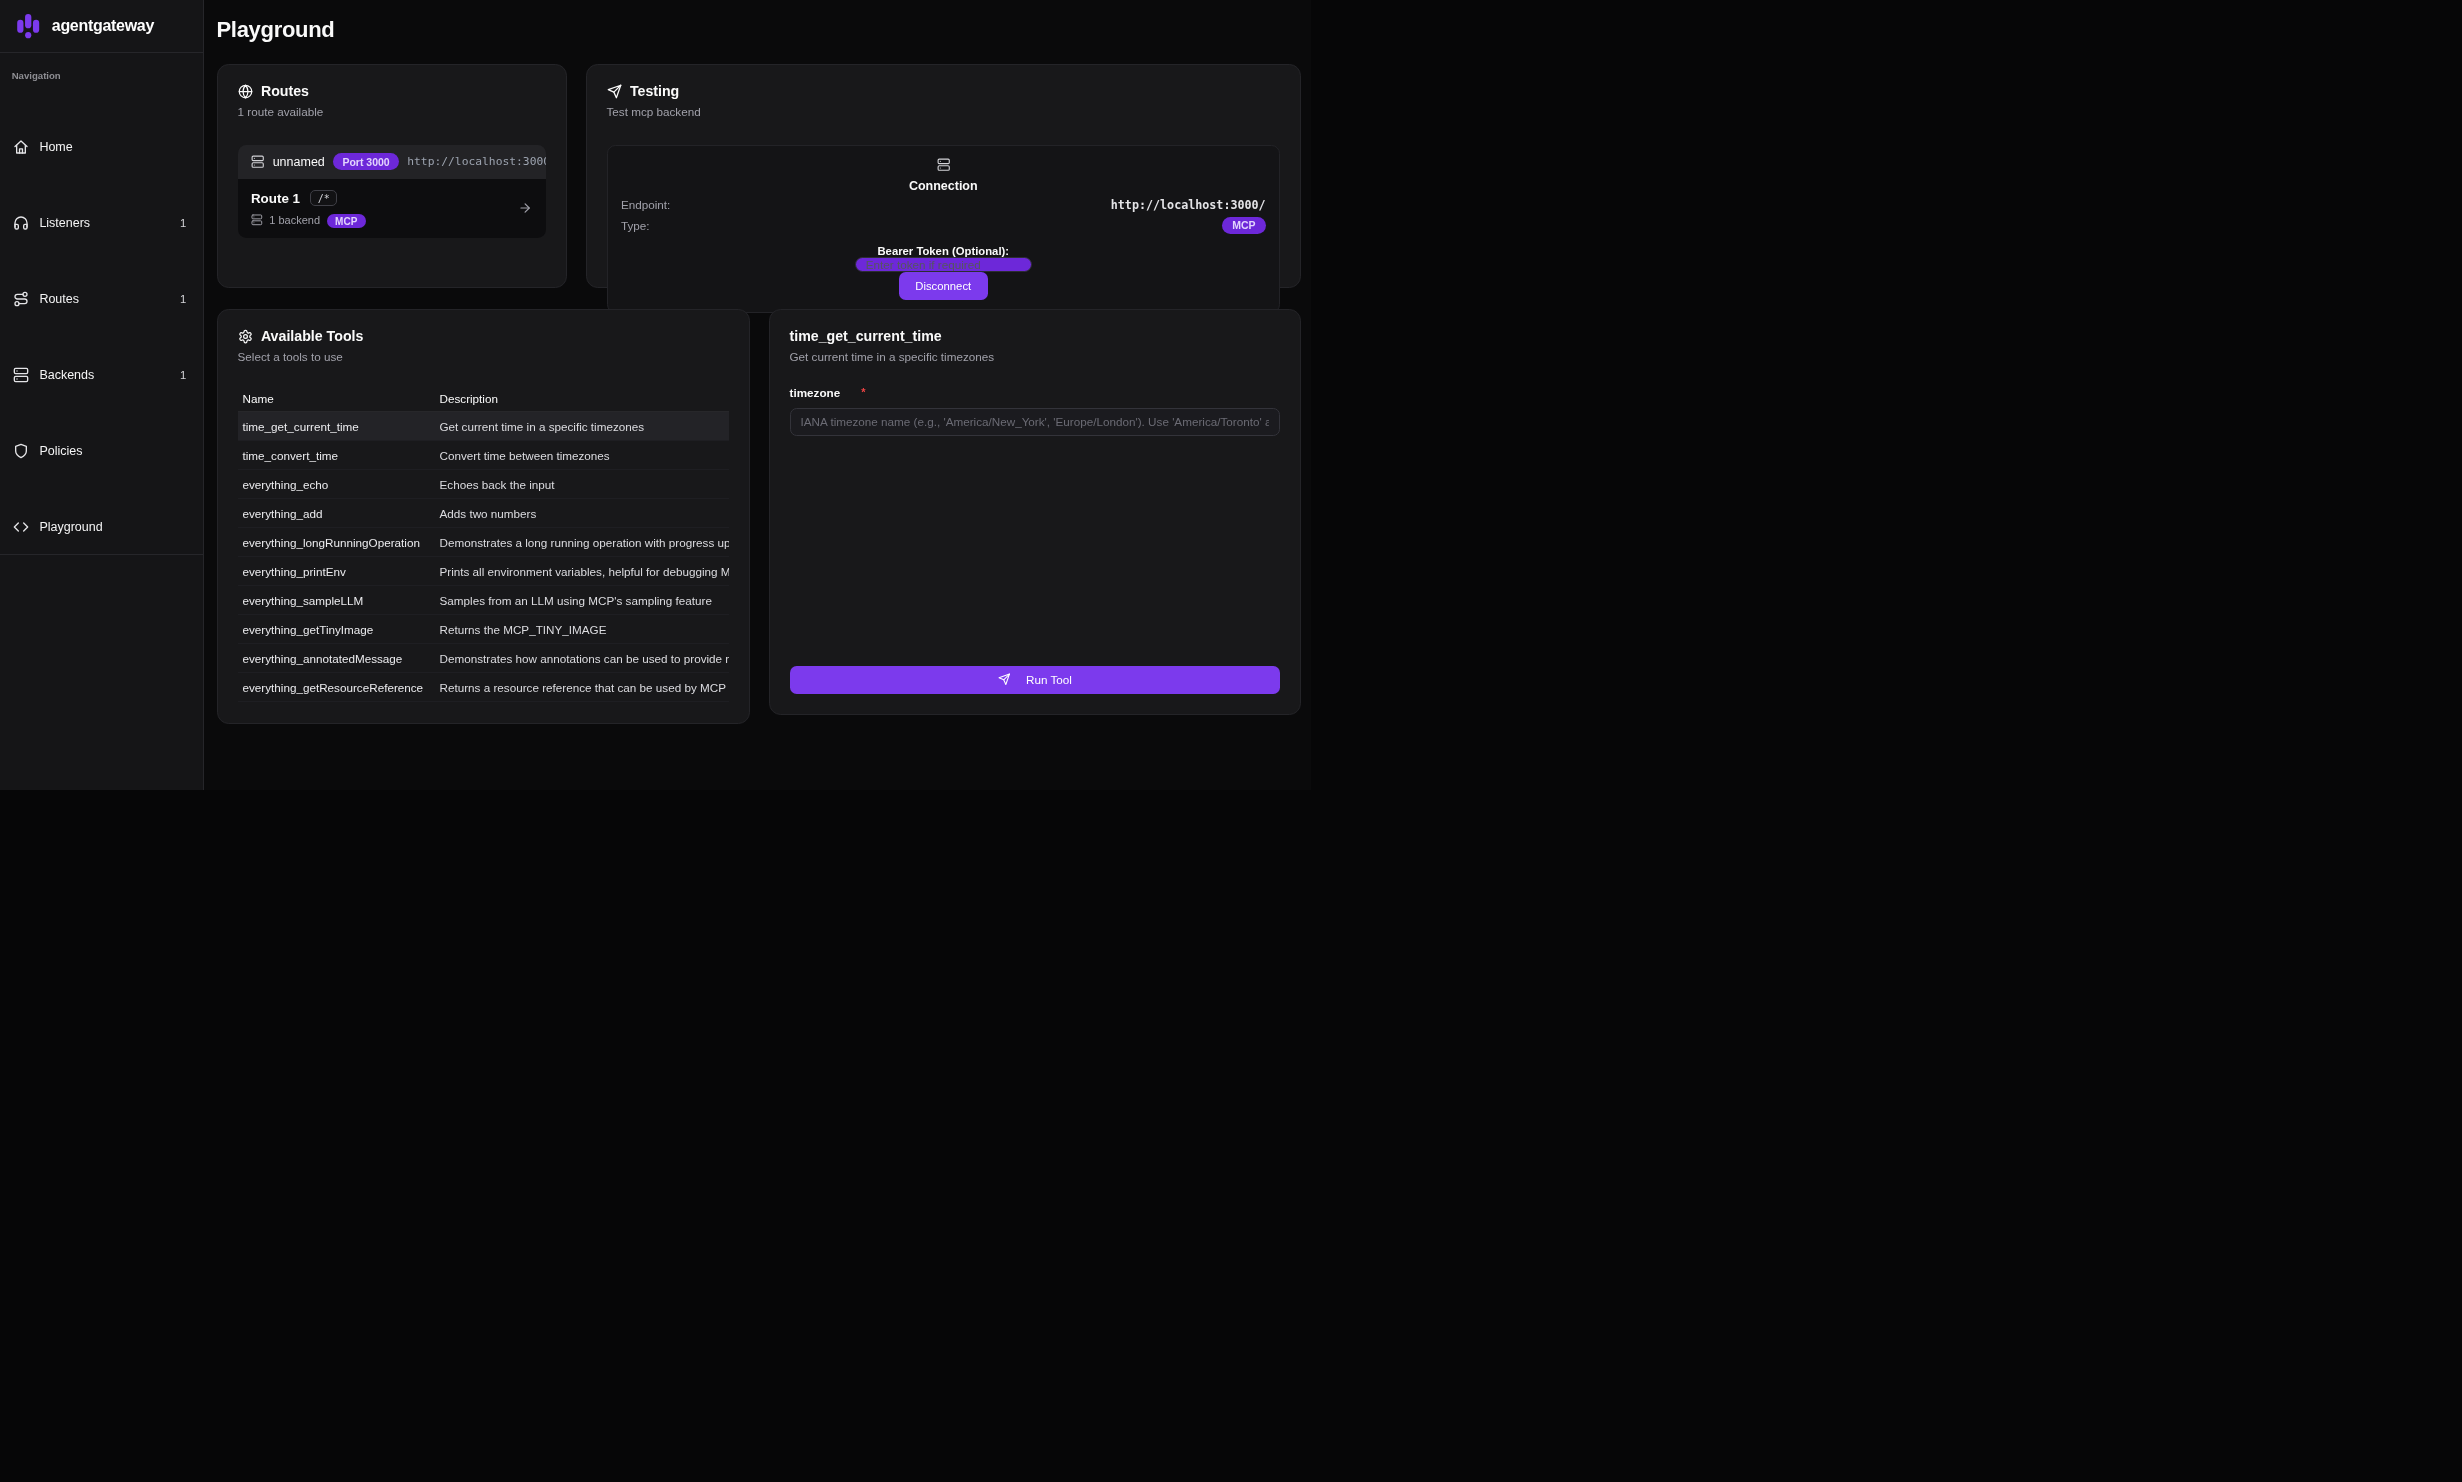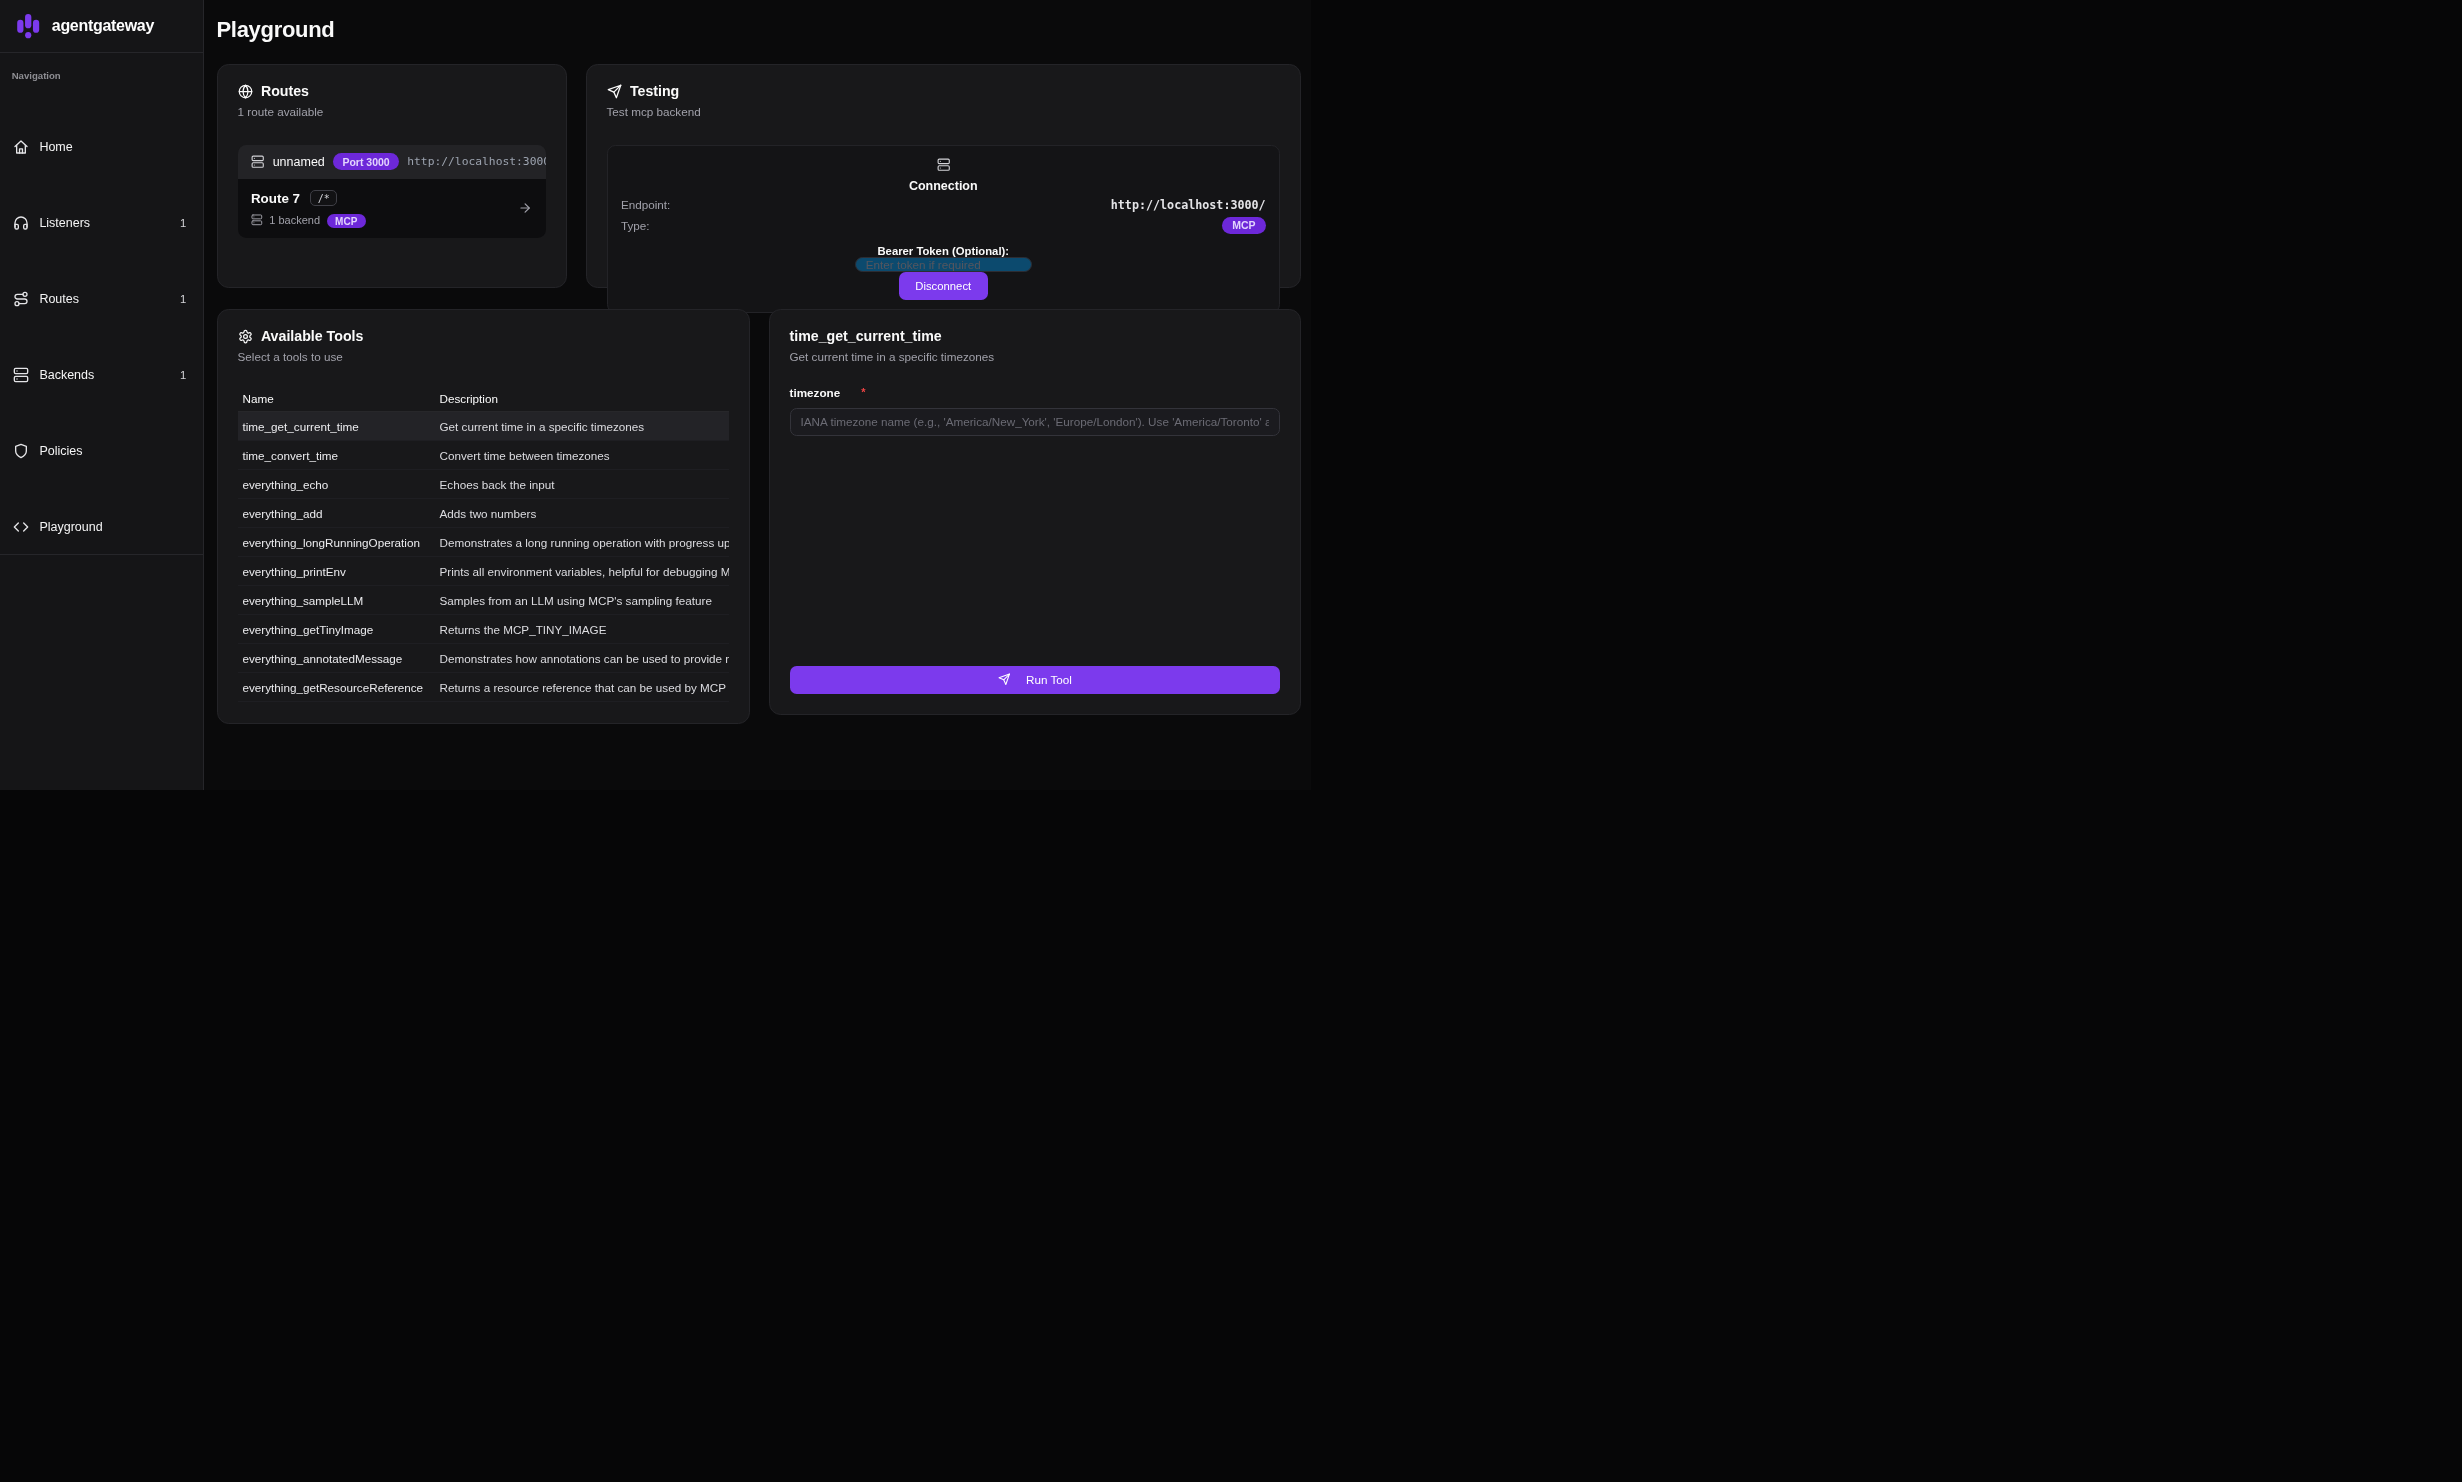--- a/index.html
+++ b/index.html
@@ -61,21 +61,21 @@
   
   .testing-card { flex:1; height:224px; }
   .connection-card { margin-top:27px; background:#141416; border:0.8px solid #232327; border-radius:8.4px; padding:11.7px 13.4px; }
   .connection-header { display:flex; align-items:center; gap:7.5px;flex-direction:column; }
   .connection-title { font-size:12.5px; font-weight:600; color:#fafafa; }
   .conn-row { display:flex; align-items:center; justify-content:space-between; margin-top:5px; }
   .conn-label { font-size:11.7px; color:#a1a1aa; }
   .conn-value { font-size:11.7px; font-weight:600; color:#e4e4e7; }
   .bearer-row { display:flex; align-items:center; margin-top:11px;flex-direction:column; }
   .bearer-label { font-size:11.3px; font-weight:600; color:#fafafa; white-space:nowrap; }
-  .token-input { flex:1; margin:0 8.4px; height:28.4px; background:#0c4a6e; border:0.8px solid #2d2d33; border-radius:12px; color:#e4e4e7; font-size:11.7px; padding:0 10px; outline:none; font-family:"Liberation Sans", sans-serif; }
+  .token-input { flex:1; margin:0 8.4px; height:28.4px; background:#6d28d9; border:0.8px solid #2d2d33; border-radius:12px; color:#e4e4e7; font-size:11.7px; padding:0 10px; outline:none; font-family:"Liberation Sans", sans-serif; }
   .token-input::placeholder { color:#56565e; }
   .btn-purple { height:28.4px; background:#7c3aed; border:none; border-radius:6.7px; color:#ffffff; font-size:11.3px; font-weight:500; padding:0 16.7px; cursor:pointer; font-family:"Liberation Sans", sans-serif; }
 
   
   .tools-card { width:533px; flex:0 0 533px; height:415px; }
   .tools-table { margin-top:22px; overflow:hidden; }
   .t-head { display:flex; border-bottom:0.8px solid #27272a; }
   .t-row { display:flex; border-bottom:0.8px solid #1e1e22; cursor:pointer; }
   .t-row.selected { background:#232327; }
   .cell-name { width:197px; flex:0 0 197px; padding:7.5px 5px; font-size:11.7px; color:#ececef; white-space:nowrap; overflow:hidden; }
@@ -197,21 +197,21 @@
                   <path d="M6 6h.01"></path>
                   <path d="M6 18h.01"></path>
                 </svg>
             </span>
             <span class="listener-name">unnamed</span>
             <span class="badge-purple">Port 3000</span>
             <span class="listener-url mono">http://localhost:3000/</span>
           </div>
           <div class="route-row">
             <div class="route-line1">
-              <span class="route-name">Route 7</span>
+              <span class="route-name">Route 1</span>
               <span class="badge-outline">/*</span>
             </div>
             <div class="route-line2">
               <span class="small-icon" style="width:11.7px;height:11.7px;flex-basis:11.7px;color:#a1a1aa;">
                 <svg viewBox="0 0 24 24">
                     <rect x="2" y="2" width="20" height="8" rx="2"></rect>
                     <rect x="2" y="14" width="20" height="8" rx="2"></rect>
                     <path d="M6 6h.01"></path>
                     <path d="M6 18h.01"></path>
                   </svg>

